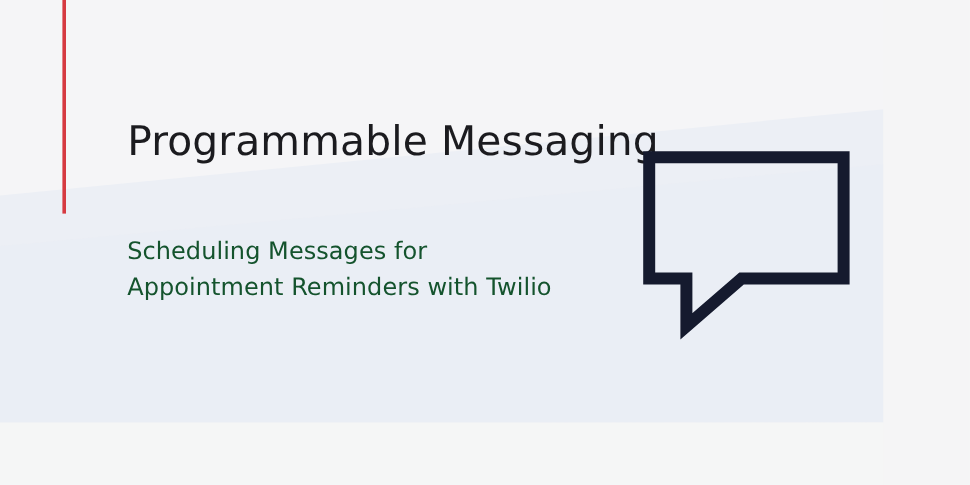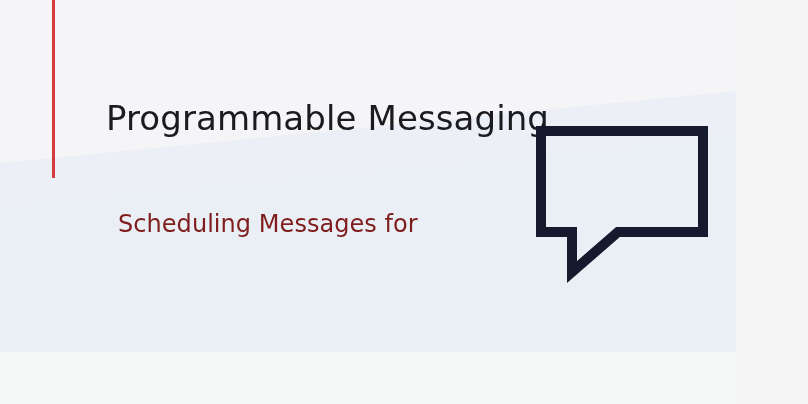--- a/index.html
+++ b/index.html
@@ -88,27 +88,27 @@
     line-height: 1.18;
     letter-spacing: 0.1px;
     color: #1b1b1f;
     white-space: nowrap;
   }
 
   .slide-subtitle {
     position: absolute;
     left: 0;
     top: 195px;
-    margin: 12px;
+    margin: 0;
     font-family: "DejaVu Sans", "Liberation Sans", sans-serif;
-    font-size: 24px;
+    font-size: 20px;
     font-weight: 400;
     line-height: 1.48;
     letter-spacing: 0.05px;
-    color: #7f1d1d;
+    color: #14532d;
   }
   .slide-subtitle .sub-line {
     display: block;
     white-space: nowrap;
   }
 
   
   .bubble-icon {
     position: absolute;
     left: 530px;
@@ -132,20 +132,21 @@
   <div class="bg-layer bg-wedge-blue-soft"></div>
   <div class="bg-layer bg-bottom"></div>
 
   <div class="accent-rule"></div>
 
   <div class="text-block">
     <h1 class="slide-title">Programmable Messaging</h1>
 
     <div class="slide-subtitle">
       <span class="sub-line">Scheduling Messages for</span>
+      <span class="sub-line">Appointment Reminders with Twilio</span>
     </div>
   </div>
 
   <div class="bubble-icon">
     <svg viewBox="0 0 190 170" xmlns="http://www.w3.org/2000/svg" aria-hidden="true">
       <path d="M11 13
                H173
                V114
                H88
                L42 154

